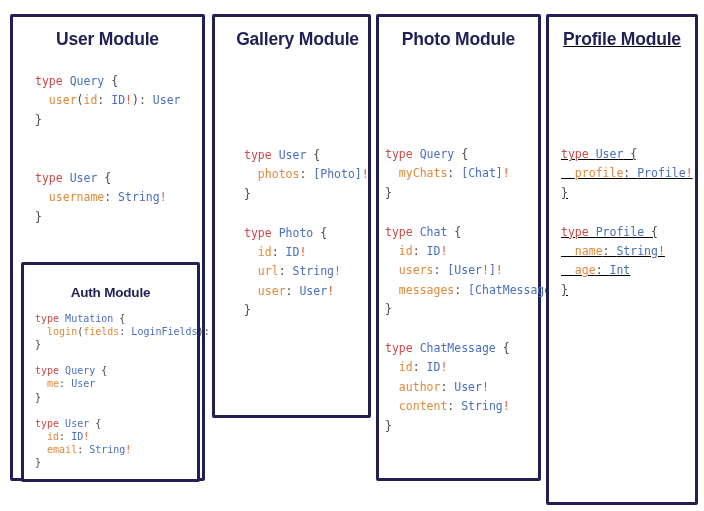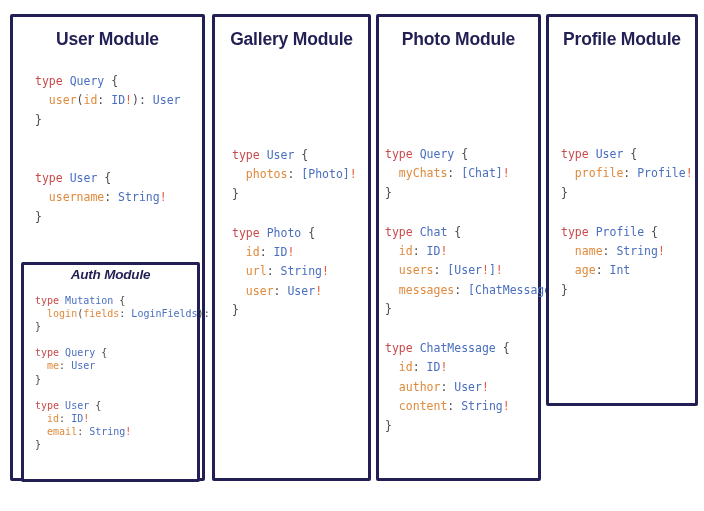--- a/index.html
+++ b/index.html
@@ -51,25 +51,25 @@
   .k  { color: #c94a4a; text-align: center; }   
   .tn { color: #4a6fbf; }   
   .f  { color: #e08a3c; }   
   .p  { color: #4a4a4a; }   
   .b  { color: #4a6fbf; }   
   .bang { color: #e05c3c; } 
 
   
   #card-user     { left: 10px;  top: 14px;  width: 195px; height: 467px; }
   #card-auth     { left: 8px;   top: 245px; width: 179px; height: 220px; }
-  #card-gallery  { left: 212px; top: 14px;  width: 159px; height: 467px; }
+  #card-gallery  { left: 212px; top: 14px;  width: 159px; height: 404px; padding-left: 12px; }
   #card-chat     { left: 376px; top: 14px;  width: 165px; height: 467px; }
-  #card-profile  { left: 546px; top: 14px;  width: 152px; height: 392px; }
+  #card-profile  { left: 546px; top: 14px;  width: 152px; height: 491px; text-decoration: underline; }
 
-  #card-auth .card-title.sub { font-size: 13.5px; margin-top: 2px; font-style: italic; }
+  #card-auth .card-title.sub { font-size: 13.5px; margin-top: 20px; }
 
   .code-user    { margin: 22px 0 0 22px; }
   .code-gallery { margin: 96px 0 0 17px; }
   .code-chat    { margin: 95px 0 0 6px; }
   .code-profile { margin: 95px 0 0 12px; }
   .code-auth    { margin: 12px 0 0 11px; }
   .gap { display: block; height: 19.4px; }
   .gap.small { height: 13.1px; }
 </style>
 </head>

